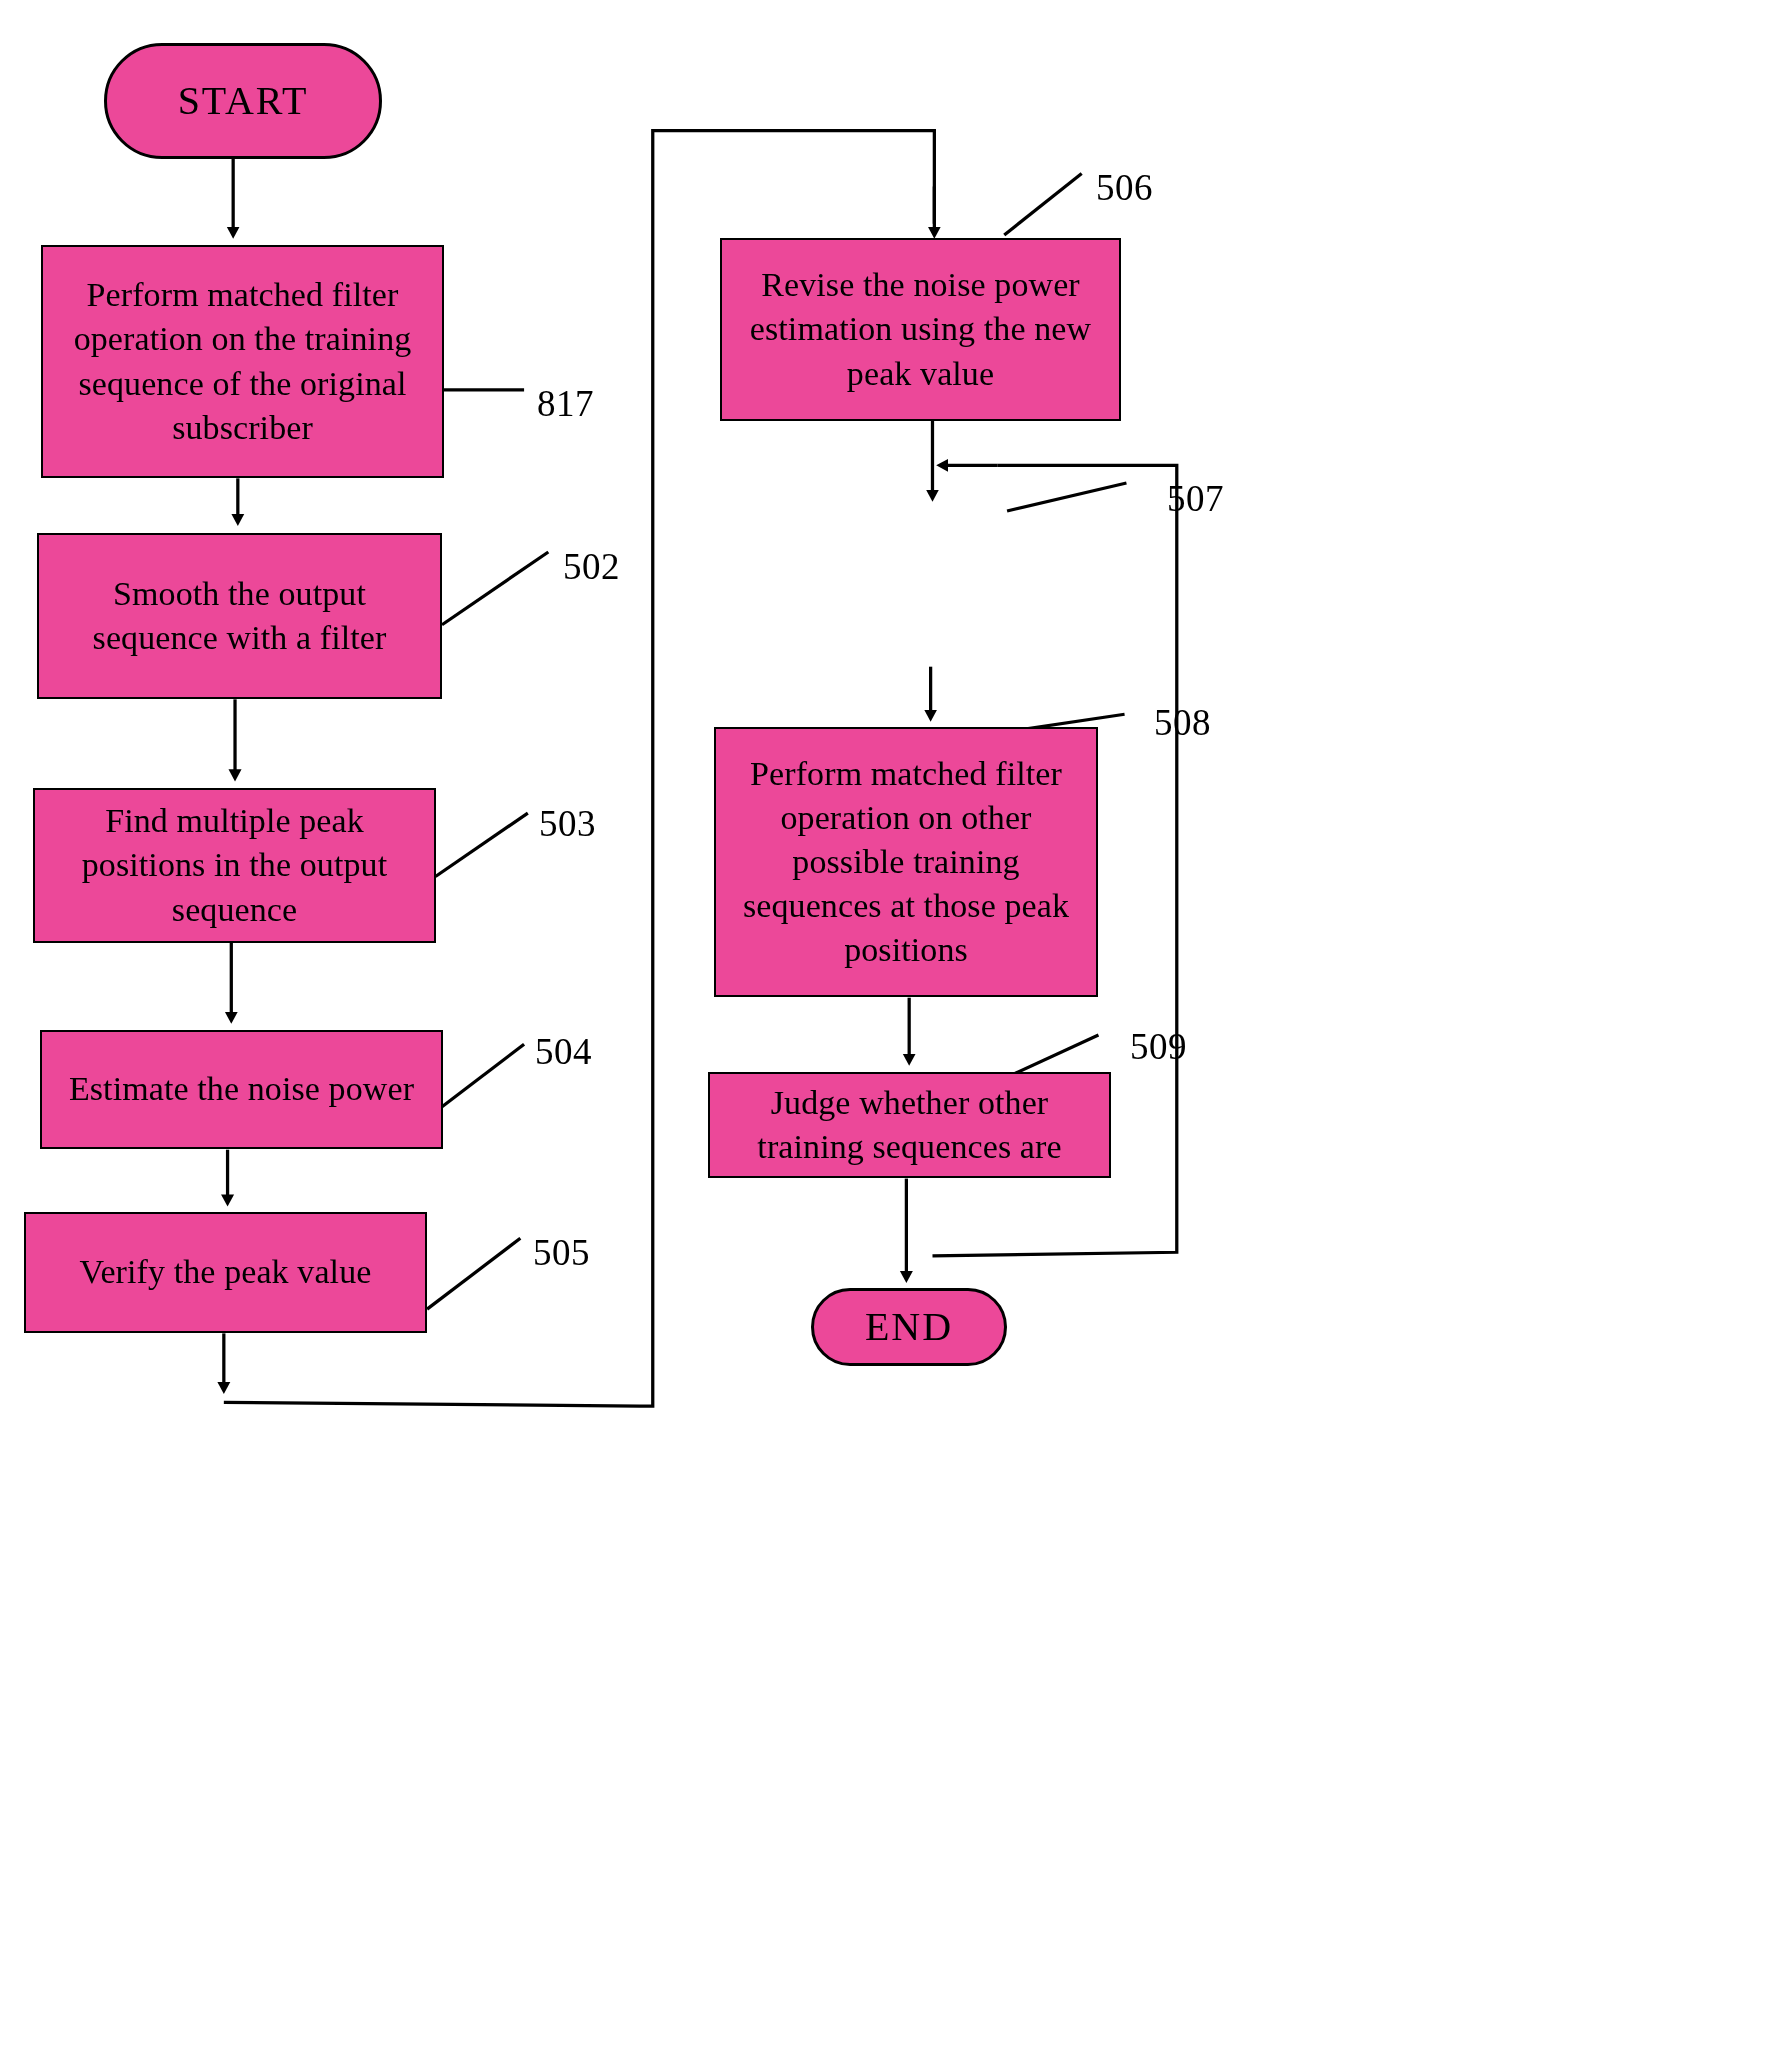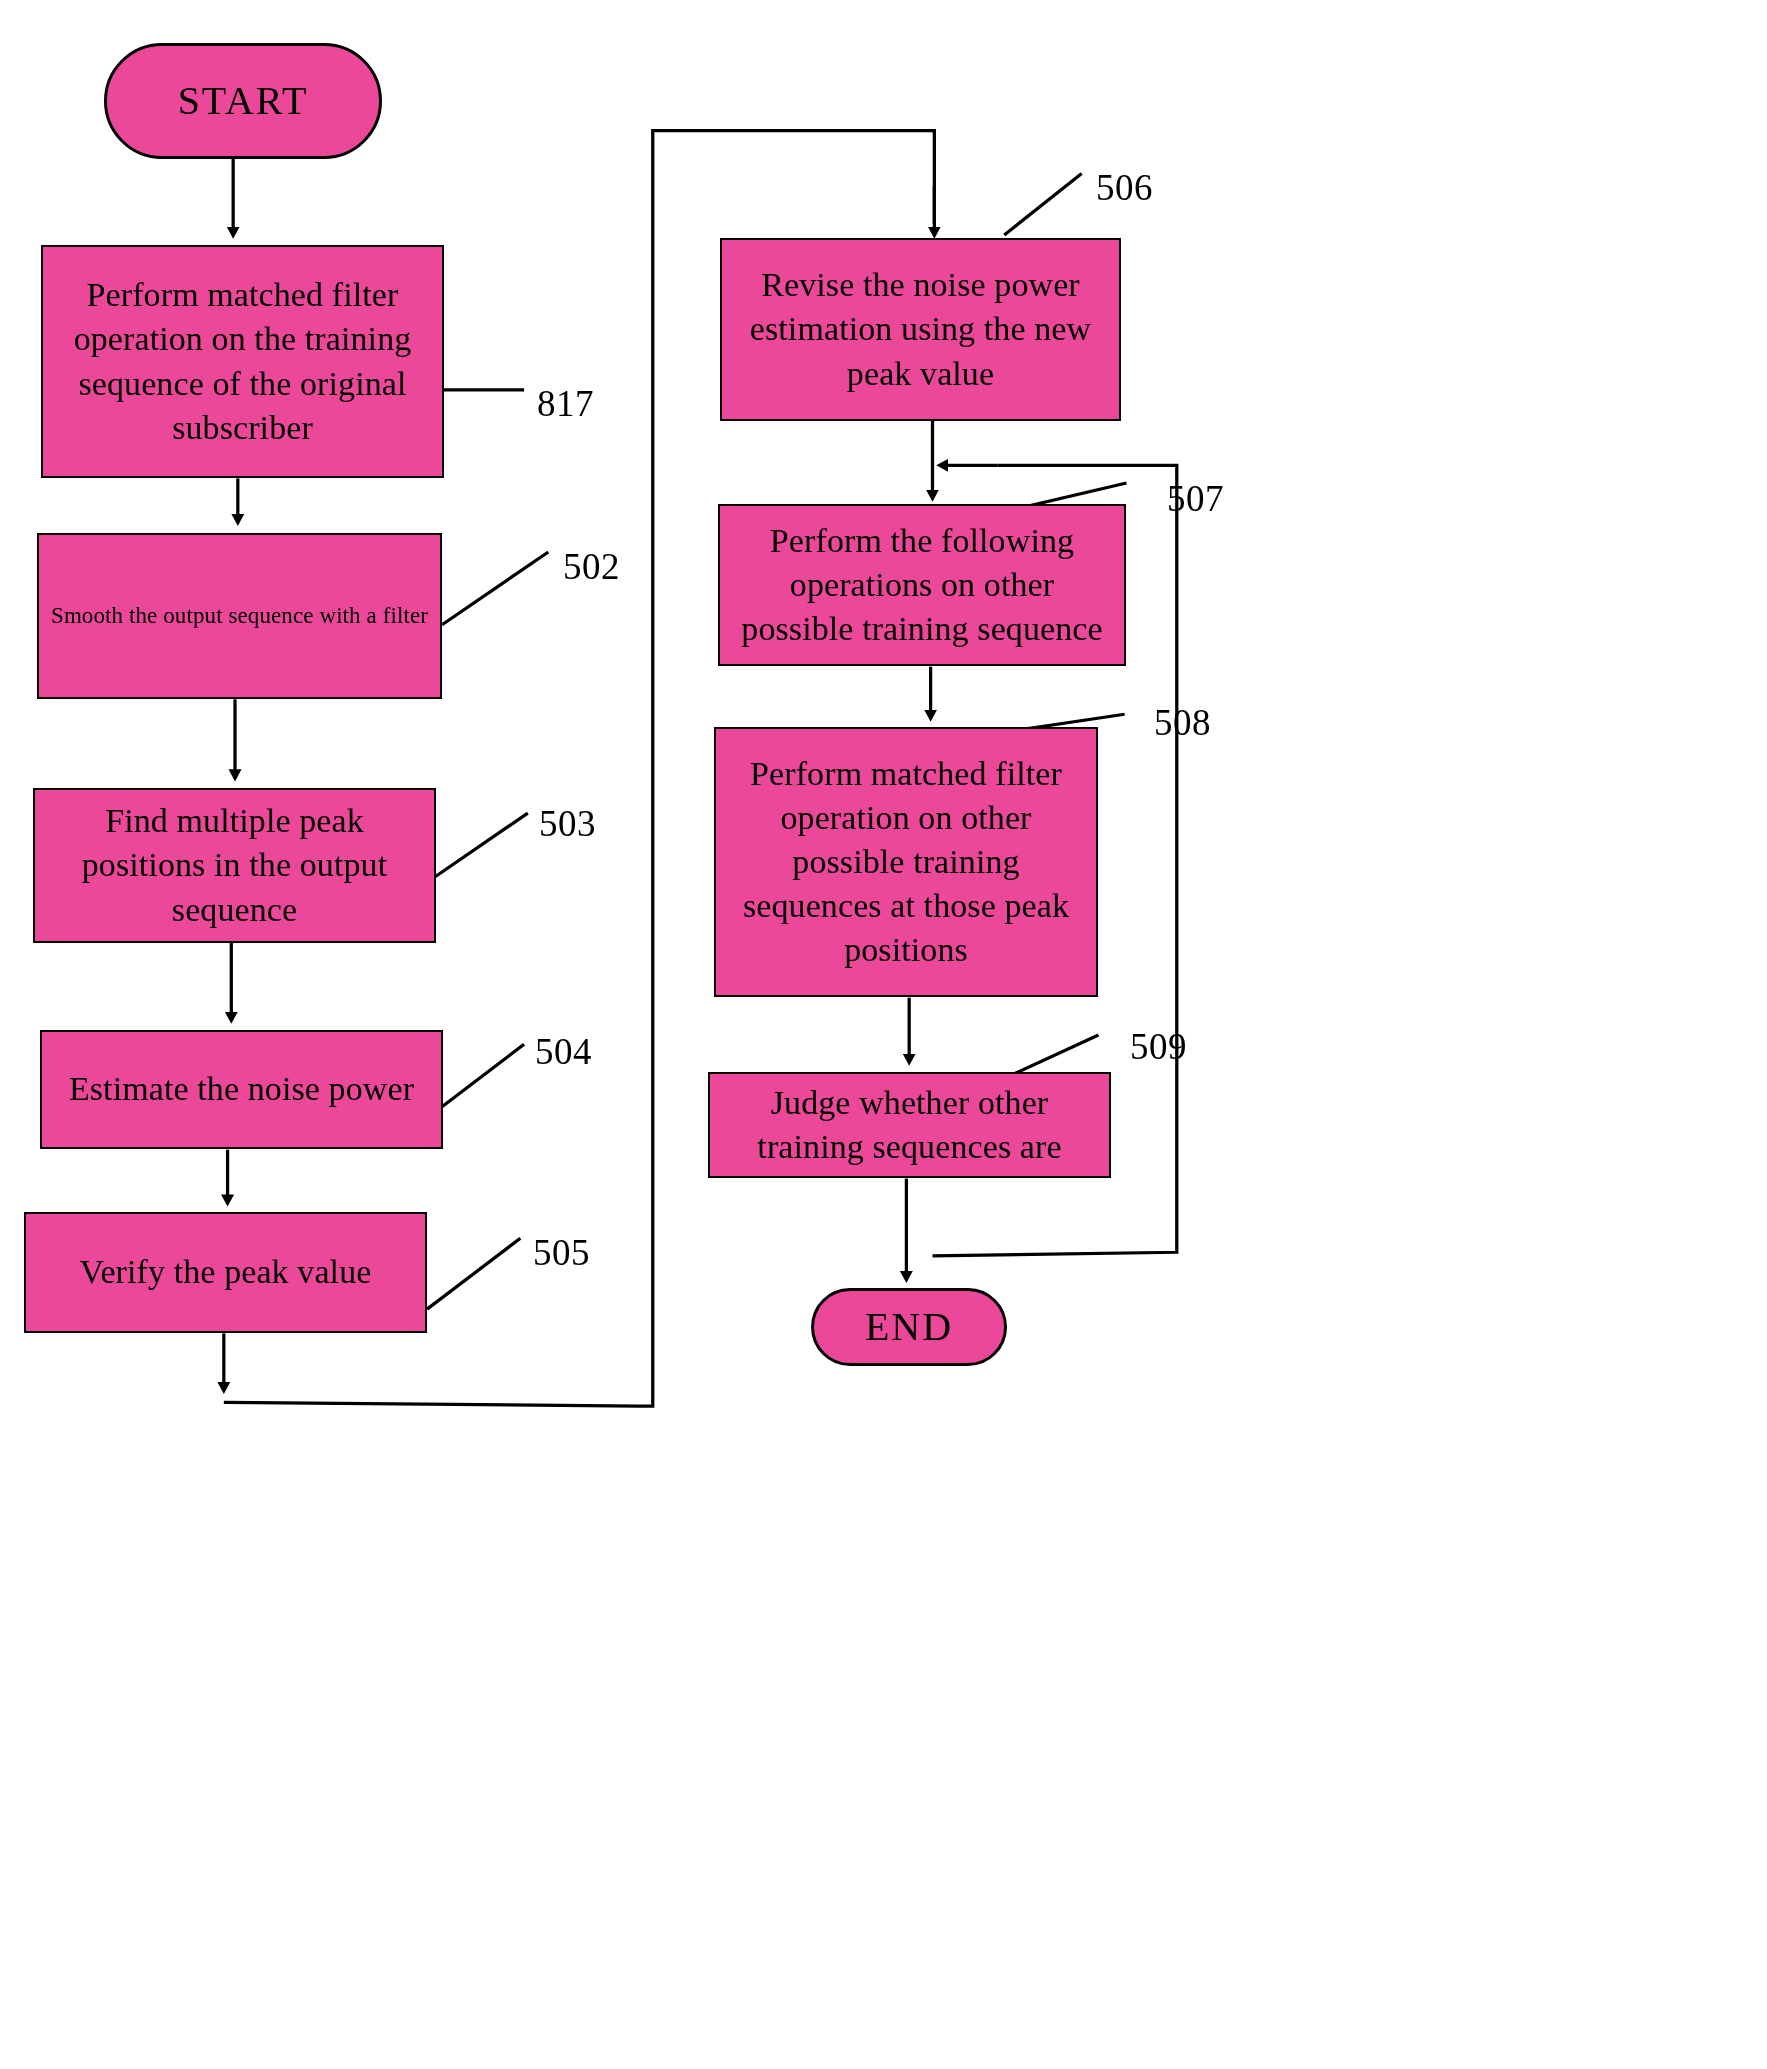--- a/index.html
+++ b/index.html
@@ -31,21 +31,21 @@
   .reflabel{
     position:absolute;
     font-size:37px;
     letter-spacing:0.5px;
     white-space:nowrap;
     text-align:right;
   }
   
   #n-start   {left:104px; top:43px;  width:278px;height:116px;font-size:40px;}
   #n-501     {left:41px;  top:245px; width:403px;height:233px;font-size:34px;}
-  #n-502     {left:37px;  top:533px; width:405px;height:166px;font-size:23px;}
+  #n-502     {left:37px;  top:533px; width:405px;height:166px;font-size:34px;}
   #n-503     {left:33px;  top:788px; width:403px;height:155px;font-size:34px;}
   #n-504     {left:40px;  top:1030px;width:403px;height:119px;font-size:34px;}
   #n-505     {left:24px;  top:1212px;width:403px;height:121px;font-size:34px;}
   #n-506     {left:720px; top:238px; width:401px;height:183px;font-size:34px;}
   #n-507     {left:718px; top:504px; width:408px;height:162px;font-size:34px;}
   #n-508     {left:714px; top:727px; width:384px;height:270px;font-size:34px;}
   #n-509     {left:708px; top:1072px;width:403px;height:106px;font-size:34px;}
   #n-end     {left:811px; top:1288px;width:196px;height:78px;font-size:40px;}
 
   #lbl-501{left:537px;top:382px;}
@@ -138,23 +138,20 @@
   </div>
 
   <div class="node process" id="n-505">
     <span class="txt">Verify the peak value</span>
   </div>
 
   <div class="node process" id="n-506">
     <span class="txt">Revise the noise power estimation using the new peak value</span>
   </div>
 
-  <div class="node process" id="n-507">
-    <span class="txt">Perform the following operations on other possible training sequence</span>
-  </div>
 
   <div class="node process" id="n-508">
     <span class="txt">Perform matched filter operation on other possible training sequences at those peak positions</span>
   </div>
 
   <div class="node process" id="n-509">
     <span class="txt">Judge whether other training sequences are</span>
   </div>
 
   <div class="node terminator" id="n-end">

